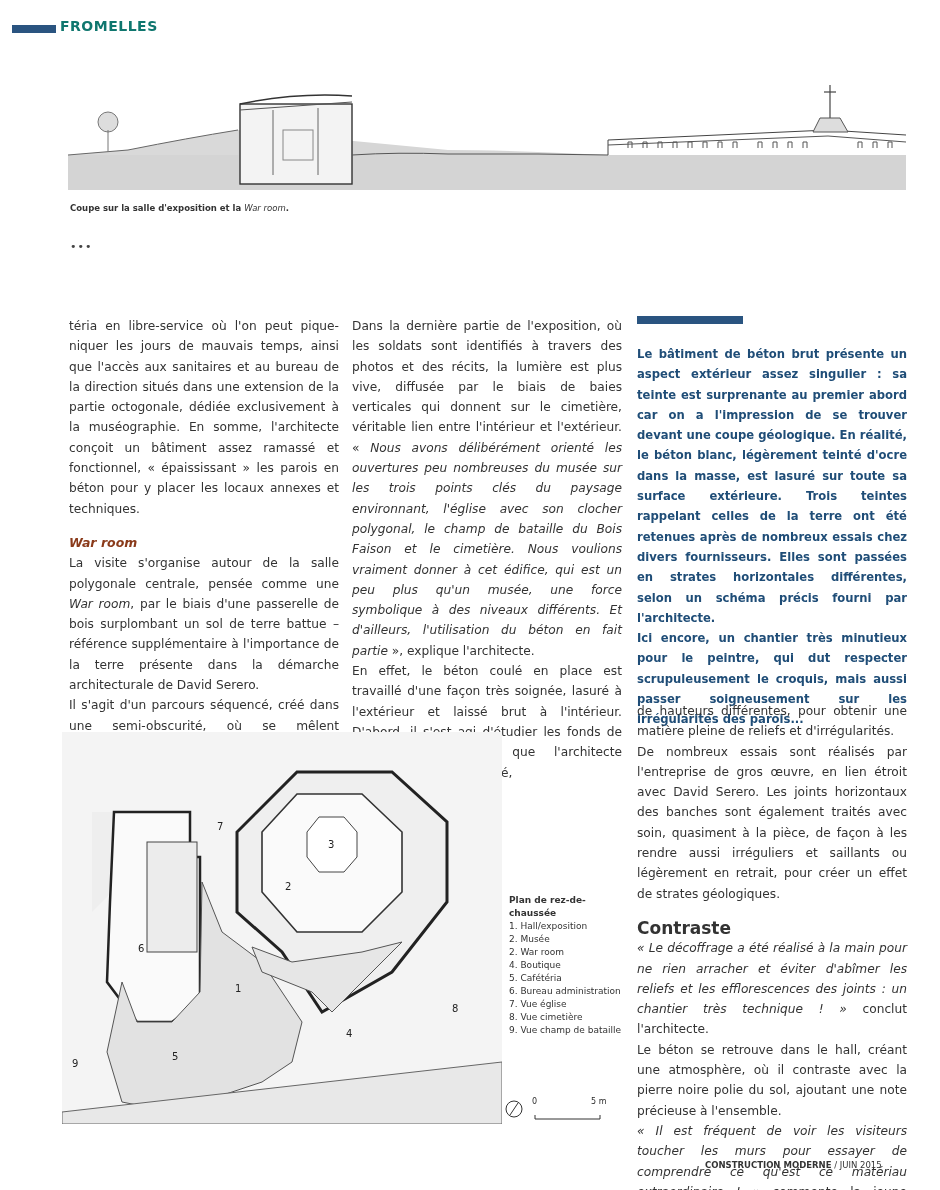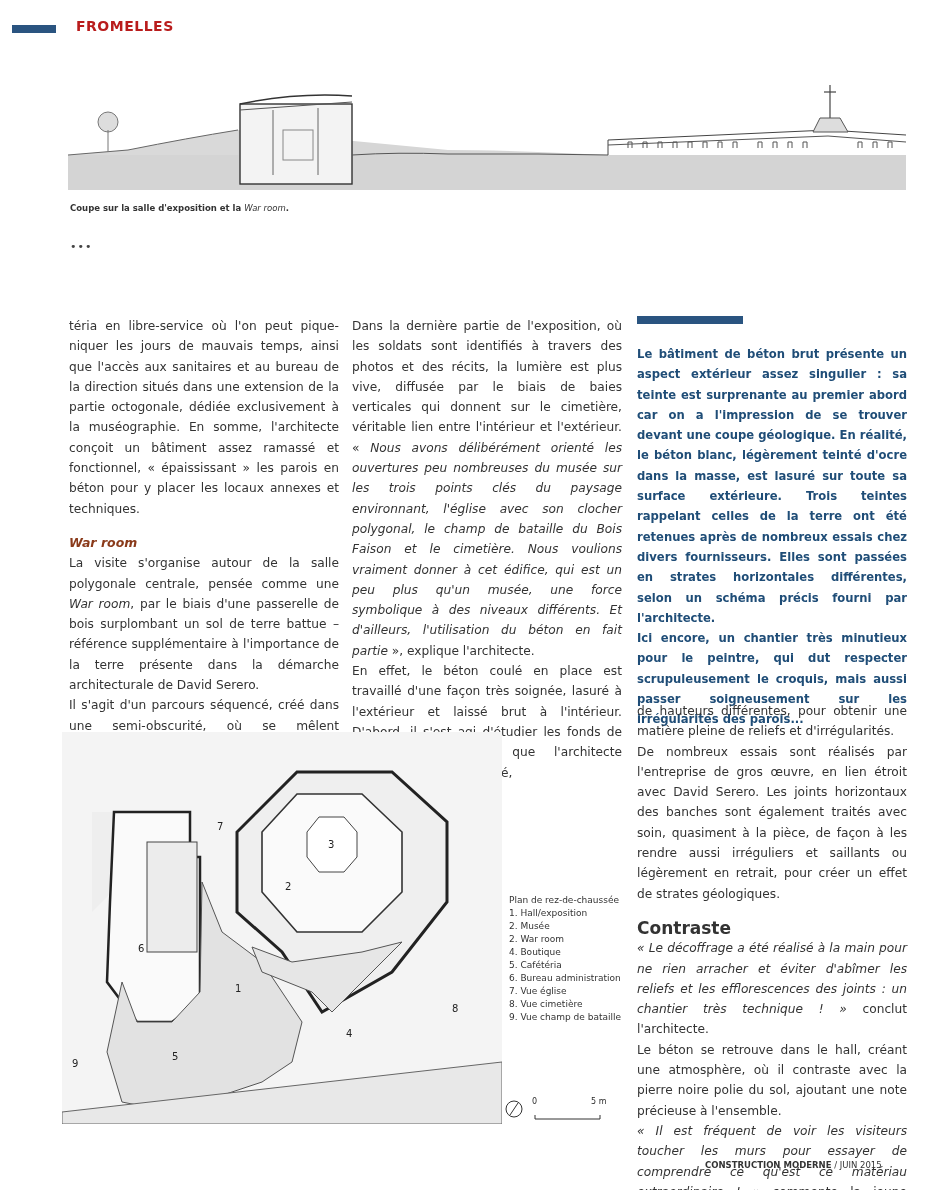--- a/index.html
+++ b/index.html
@@ -1,39 +1,39 @@
 <!DOCTYPE html>
 <html><head>
 <meta charset="utf-8">
 <style>
   html, body { margin:0; padding:0; background:#ffffff; }
   body { width:940px; height:1190px; position:relative; overflow:hidden;
          font-family:"DejaVu Sans", sans-serif; color:#2b2b2b; }
   .abs { position:absolute; }
   .header-bar { left:12px; top:25px; width:44px; height:8px; background:#2a5480; }
-  .header-title { left:76px; top:18px; font-size:14px; font-weight:bold; color:#b91c1c; letter-spacing:0.5px; }
+  .header-title { left:60px; top:18px; font-size:14px; font-weight:bold; color:#0f766e; letter-spacing:0.5px; }
   .section-fig { left:68px; top:80px; width:838px; height:110px; }
   .caption { left:70px; top:203px; font-size:8.5px; color:#333; font-weight:bold; }
   .caption i { font-weight:normal; }
   .dots { left:70px; top:240px; font-size:11px; color:#444; letter-spacing:1px; }
   .col { font-size:12.2px; line-height:20.3px; color:#333; text-align:justify;margin-top:48px; }
   .col p { margin:0; }
   .col1 { left:69px; top:268px; width:270px; }
   .col2 { left:352px; top:268px; width:270px; }
   .col3a { left:637px; top:268px; width:270px; }
   .col3b { left:637px; top:653px; width:270px; }
   .subhead { font-weight:bold; font-style:italic; color:#8a3a1a; font-size:12.5px; margin-top:14px !important; }
   .subhead2 { font-weight:bold; color:#333; font-size:17px; margin-top:14px !important; }
   .blue-bar { width:106px; height:8px; background:#2a5480; margin-bottom:20px; }
   .h2 { font-size:20px; font-weight:bold; color:#3a3a3a; margin:0 0 4px 0 !important; line-height:24px; }
   .blue-text { color:#1f4d77; font-weight:bold; font-size:11.6px; }
   i { font-style:italic; }
   .plan { left:62px; top:732px; width:440px; height:392px; }
   .legend { left:509px; top:894px; font-size:9px; line-height:13px; color:#333; width:120px; }
-  .legend .lt { font-weight:normal; }
+  .legend .lt { font-weight:bold; }
   .legend ol { margin:0; padding:0; list-style:none; }
   .legend li { padding-left:14px; text-indent:-14px; }
   .scale { left:505px; top:1095px; width:120px; height:30px; }
   .page-num { left:64px; top:1192px; font-size:18px; color:#ec4899; }
   .footer { left:705px; top:1160px; font-size:8.5px; color:#333; }
   .footer b { font-weight:bold; }
 </style>
 </head>
 <body>
 

